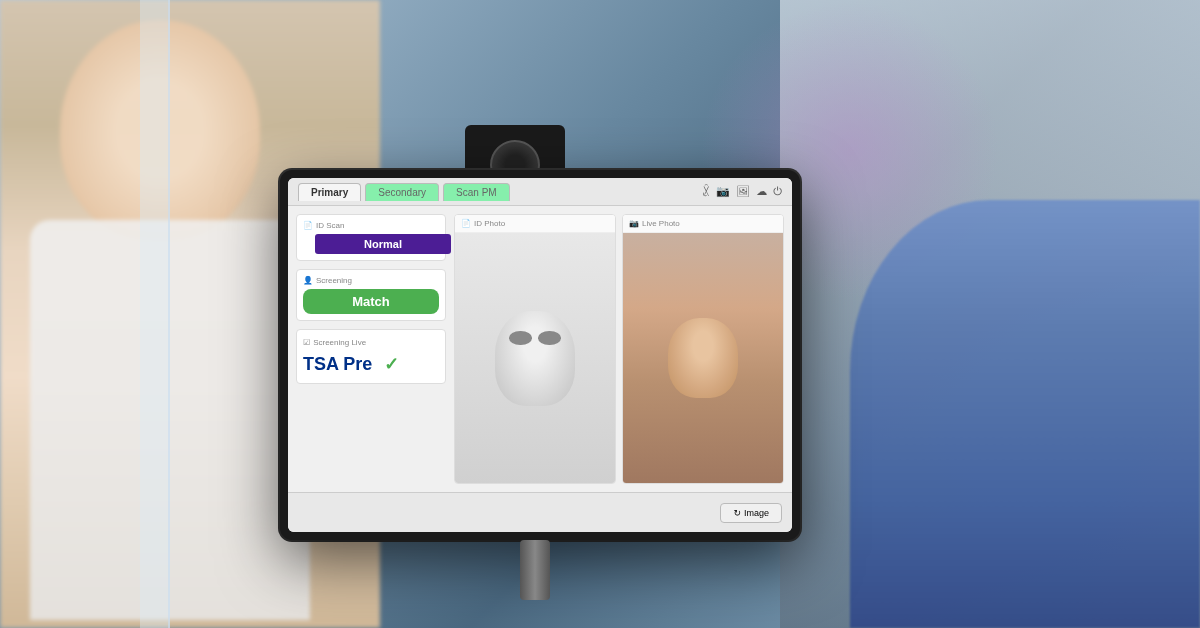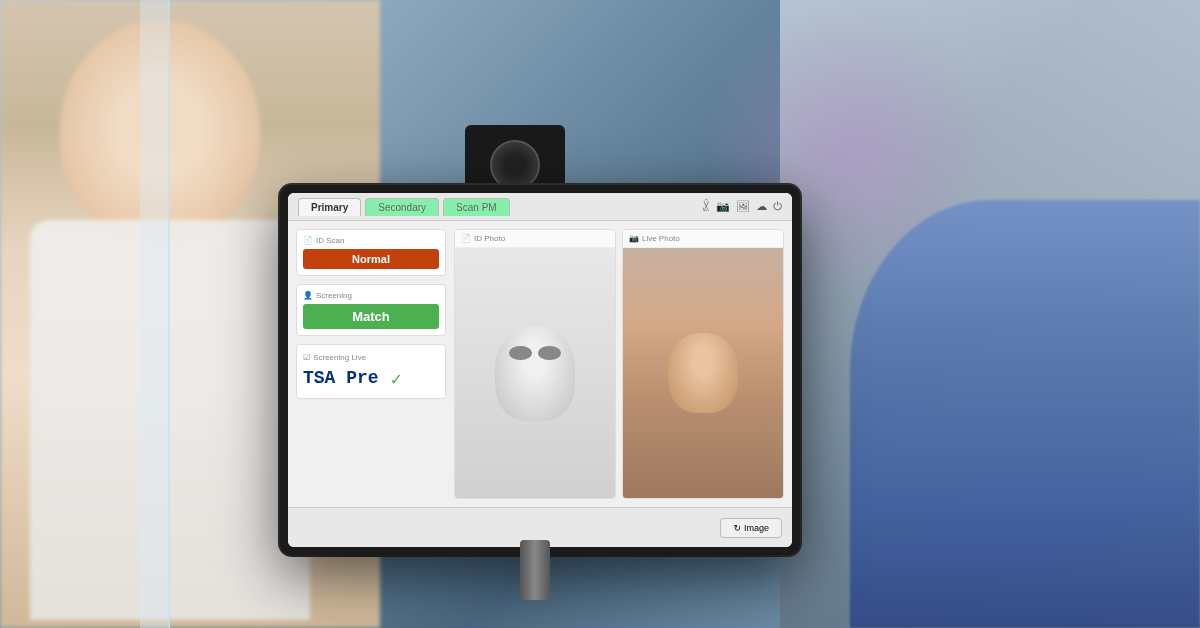--- a/index.html
+++ b/index.html
@@ -83,21 +83,21 @@
       left: 240px;
       top: 370px;
       width: 30px;
       height: 60px;
       background: linear-gradient(90deg, #555 0%, #888 50%, #555 100%);
       border-radius: 4px;
     }
 
     .monitor-frame {
       position: absolute;
-      top: 15px;
+      top: 0;
       left: 0;
       width: 520px;
       height: 370px;
       background: #1a1a1a;
       border-radius: 12px;
       padding: 8px;
       box-shadow: 0 20px 60px rgba(0,0,0,0.6), 0 0 0 2px #333;
     }
 
     
@@ -204,37 +204,38 @@
       display: flex;
       align-items: center;
       gap: 3px;
     }
 
     .panel-label-icon {
       font-size: 8px;
     }
 
     .status-badge {
-      background: #c2410c;
+      background: #4c1d95;
       color: white;
       font-size: 11px;
       font-weight: 600;
       padding: 4px 20px;
       border-radius: 3px;
       text-align: center;
       width: 100%;
+      margin-left: 12px;
     }
 
     .match-badge {
       background: #4caf50;
       color: white;
       font-size: 13px;
       font-weight: 700;
       padding: 5px 8px;
-      border-radius: 3px;
+      border-radius: 8px;
       text-align: center;
       width: 100%;
     }
 
     .tsa-section {
       background: #fff;
       border-radius: 4px;
       padding: 8px 6px;
       border: 1px solid #ddd;
     }
@@ -246,23 +247,22 @@
       display: flex;
       align-items: center;
       gap: 3px;
     }
 
     .tsa-logo {
       font-size: 18px;
       font-weight: 700;
       color: #003087;
       display: flex;
-      align-items: flex-start;
+      align-items: flex-end;
       gap: 12px;
-      font-family: Liberation Mono, monospace;
     }
 
     .tsa-check {
       color: #4caf50;
       font-size: 18px;
       font-weight: 700;
     }
 
     
     .photo-panels {

